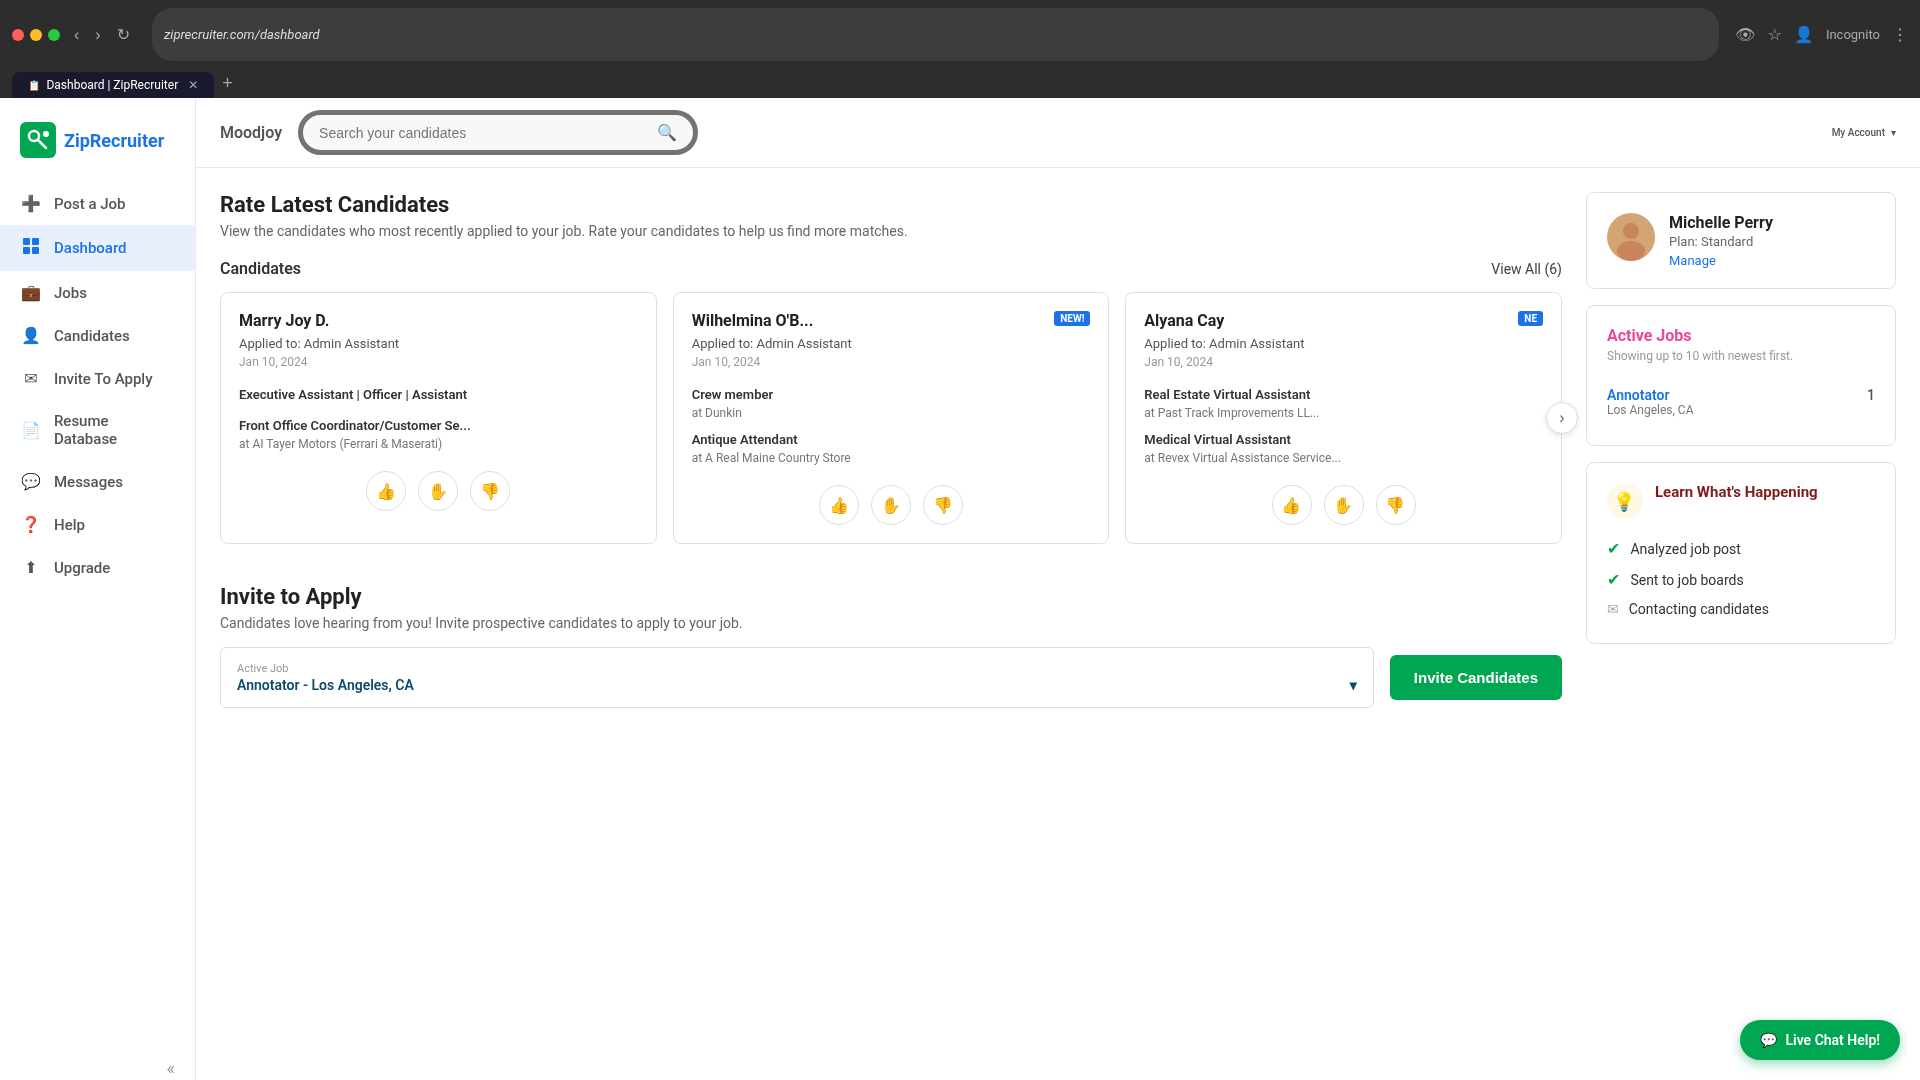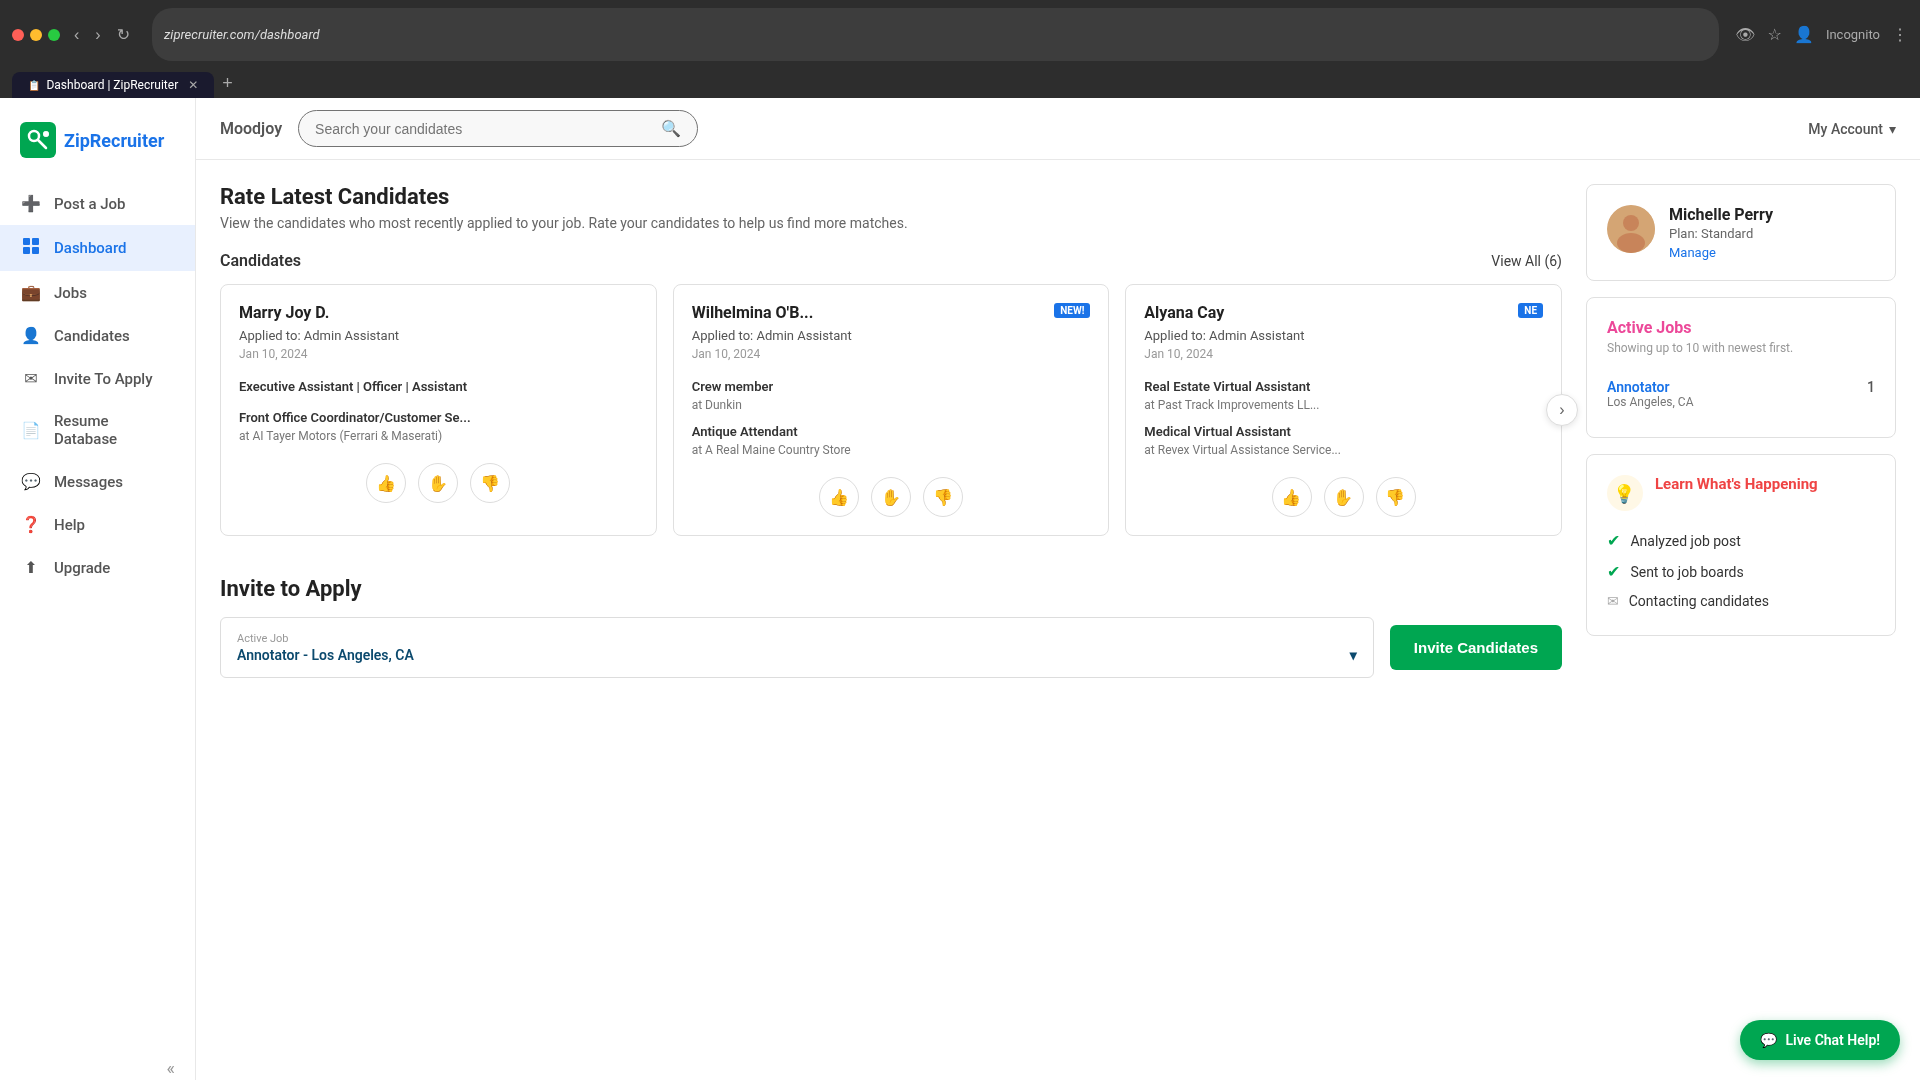--- a/index.html
+++ b/index.html
@@ -168,21 +168,21 @@
     }
     .company-name {
       font-size: 16px;
       font-weight: 600;
       color: #555;
     }
     .search-bar {
       flex: 1;
       max-width: 400px;
       background: #f8f8f8;
-      border: 1px solid #737373;
+      border: 5px solid #737373;
       border-radius: 24px;
       padding: 8px 16px;
       display: flex;
       align-items: center;
       gap: 8px;
     }
     .search-input {
       border: none;
       background: transparent;
       font-size: 14px;
@@ -190,21 +190,21 @@
       flex: 1;
       outline: none;
     }
     .my-account {
       margin-left: auto;
       display: flex;
       align-items: flex-start;
       gap: 6px;
       cursor: pointer;
       color: #555;
-      font-size: 14px;
+      font-size: 10px;
       font-weight: 500;
     }
 
     
     .content {
       flex: 1;
       overflow-y: auto;
       padding: 24px;
       display: flex;
       gap: 24px;
@@ -499,21 +499,21 @@
       background: #fff8e6;
       display: flex;
       align-items: center;
       justify-content: center;
       font-size: 18px;
       flex-shrink: 0;
     }
     .learn-title {
       font-size: 15px;
       font-weight: 700;
-      color: #ef4444;
+      color: #7f1d1d;
       margin-bottom: 4px;
     }
     .learn-desc {
       font-size: 13px;
       color: #666;
       line-height: 1.5;
     }
     .learn-item {
       display: flex;
       align-items: center;
@@ -738,20 +738,21 @@
                 <button class="rating-btn">👎</button>
               </div>
             </div>
 
             <button class="next-btn">›</button>
           </div>
         </div>
 
         <div class="invite-section">
           <h2 class="section-title">Invite to Apply</h2>
+          <p class="invite-subtitle">Candidates love hearing from you! Invite prospective candidates to apply to your job.</p>
           <div class="active-job-selector">
             <div class="job-dropdown">
               <span class="job-dropdown-label">Active Job</span>
               <div class="job-dropdown-value">
                 <span>Annotator - Los Angeles, CA</span>
                 <span>▾</span>
               </div>
             </div>
             <button class="invite-btn">Invite Candidates</button>
           </div>

